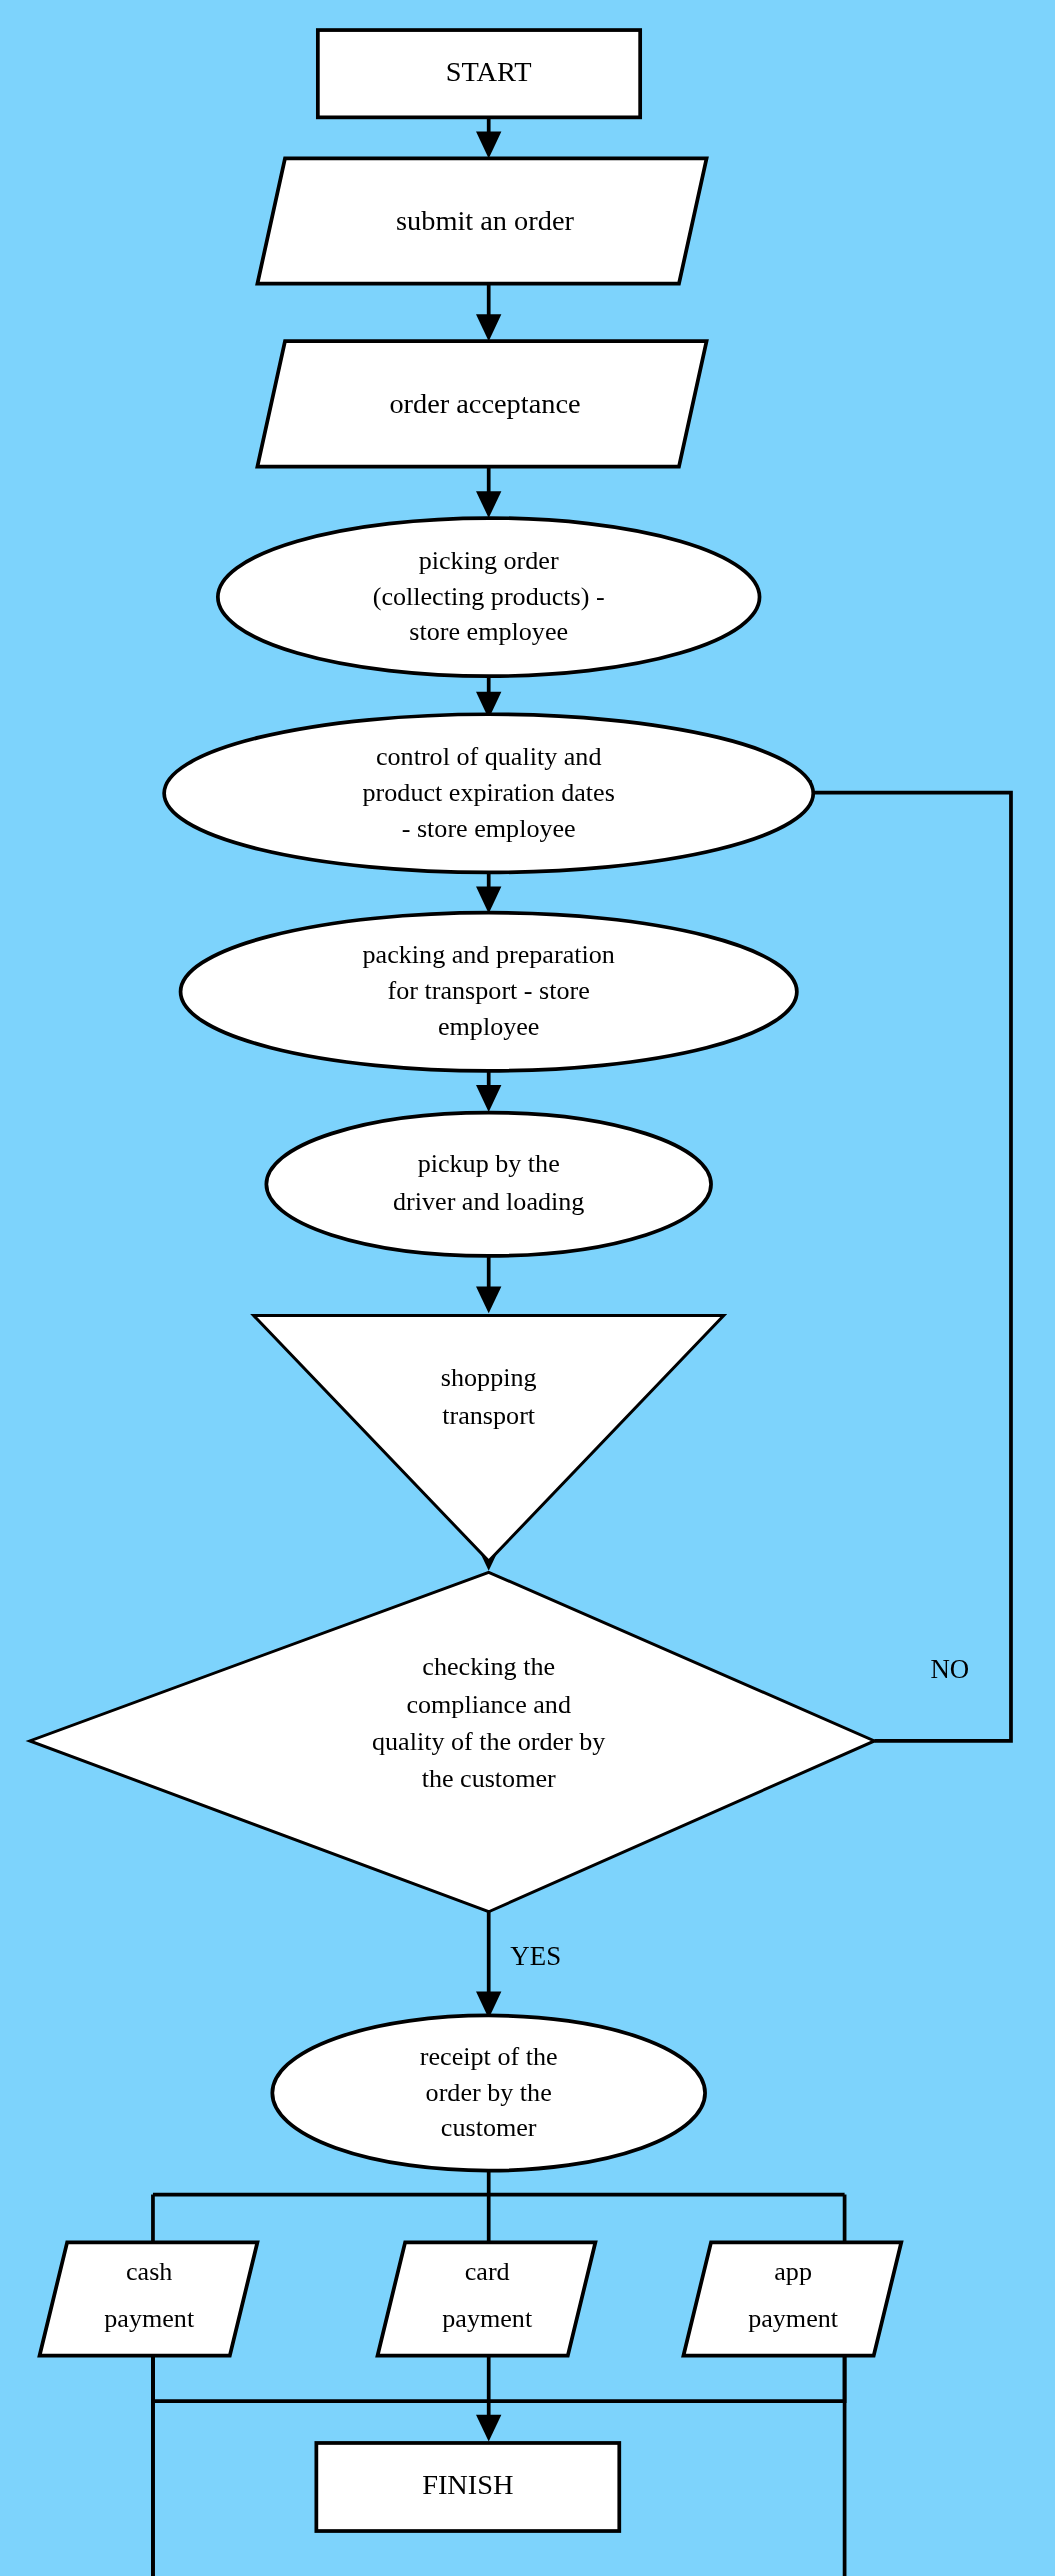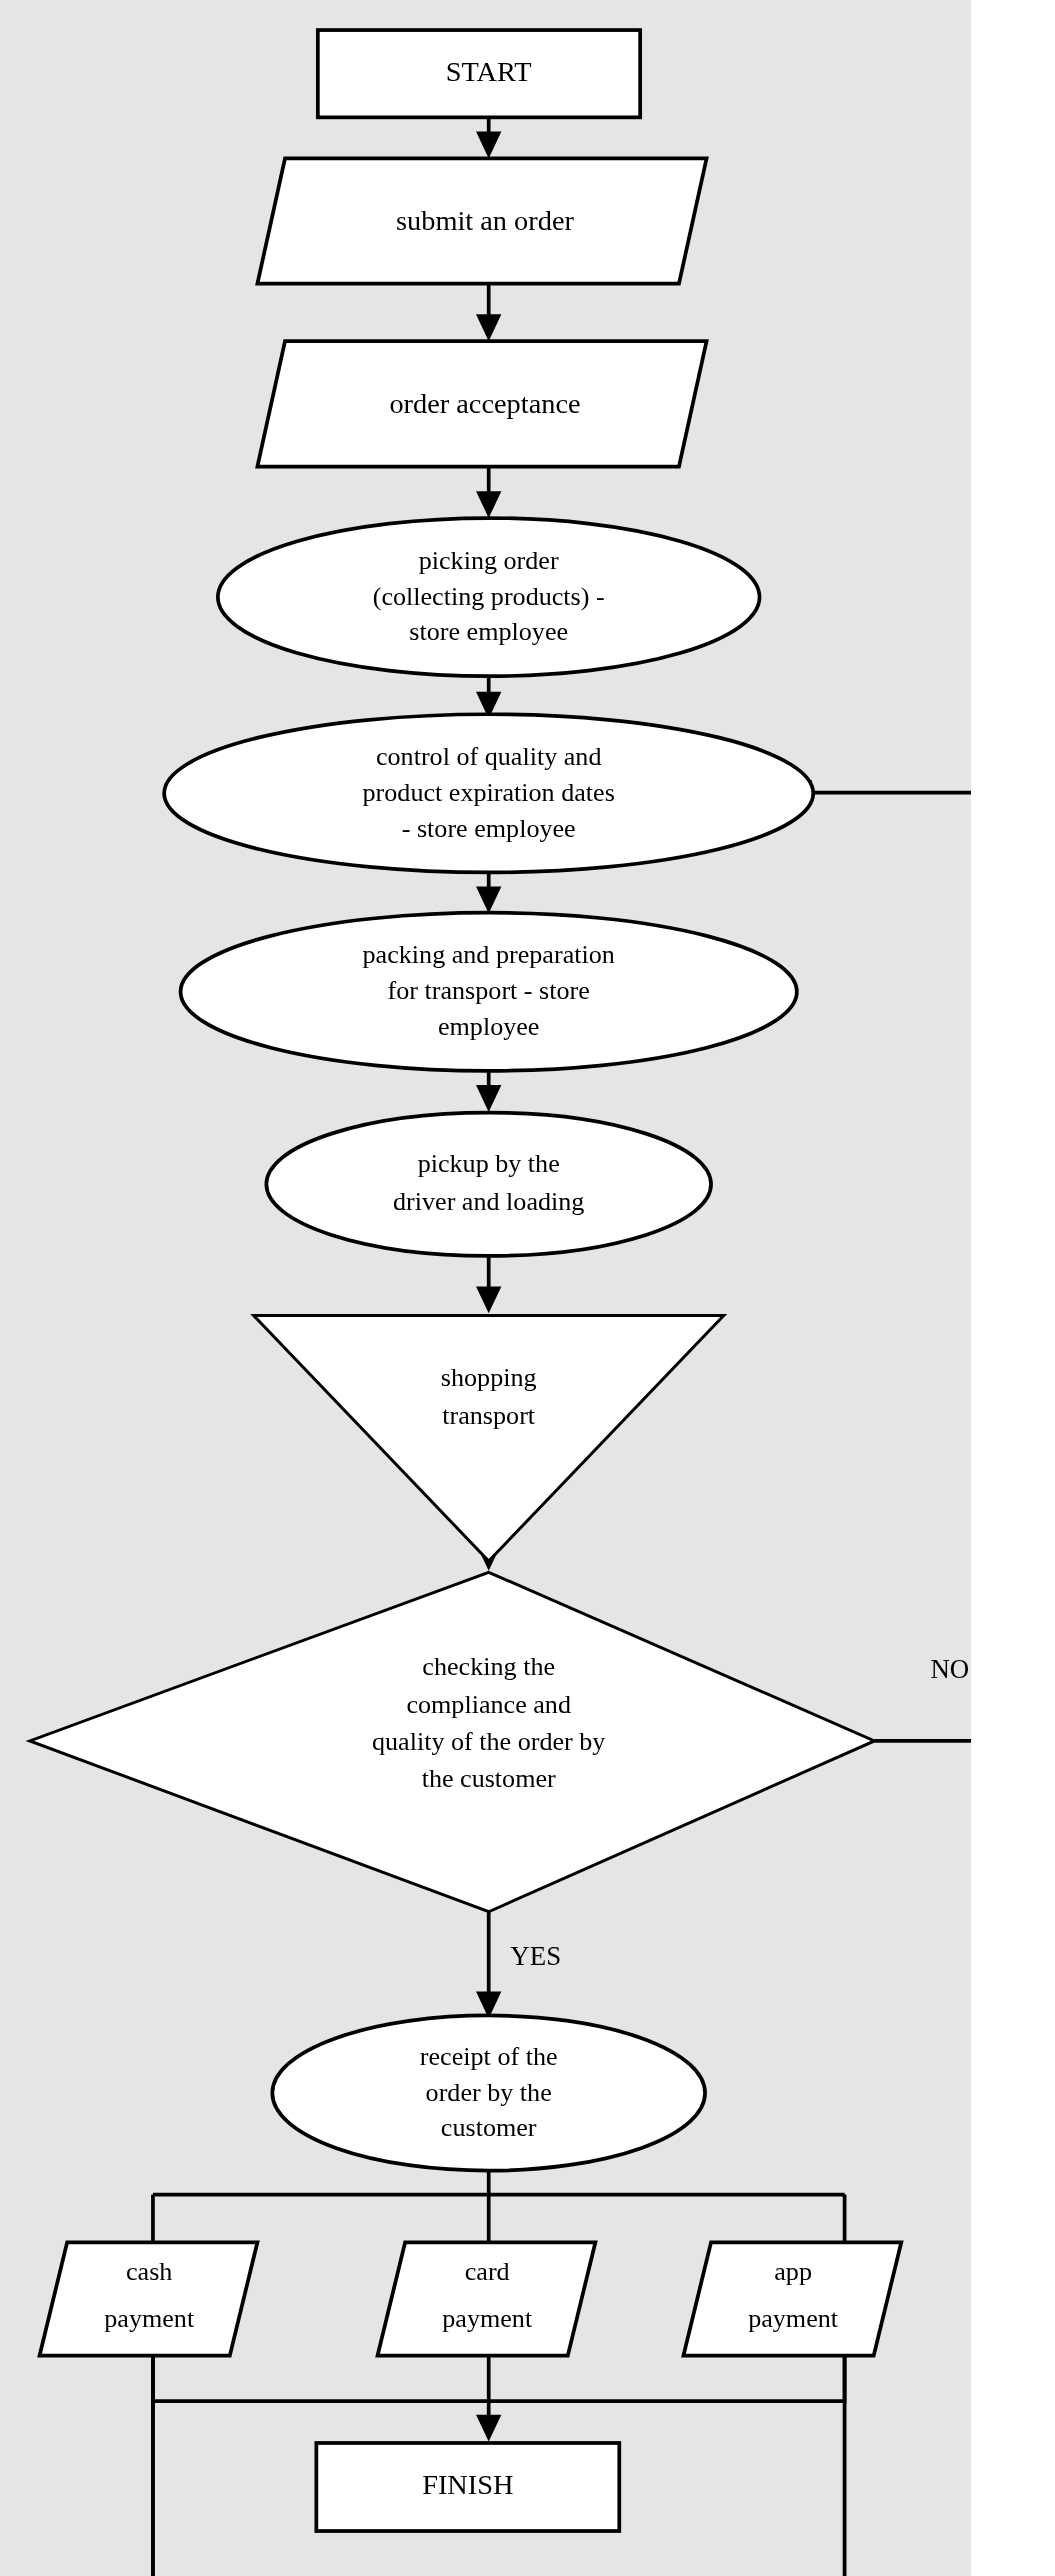--- a/index.html
+++ b/index.html
@@ -2,23 +2,23 @@
 <html style="font-size:12px"><head>
 <meta charset="utf-8">
 <style>
   html, body {
     margin: 0;
     padding: 0;
     background: #ffffff;
   }
   #canvas-wrap {
     position: relative;
-    width: 971px;
+    width: 1055px;
     height: 2576px;
-    background: #e5e5e5;
+    background: #7dd3fc;
     overflow: hidden;
     font-family: "Liberation Serif", "DejaVu Serif", serif;
   }
   svg#flow {
     position: absolute;
     top: 0;
     left: 0;
     width: 1055px;
     height: 2576px;
     display: block;

